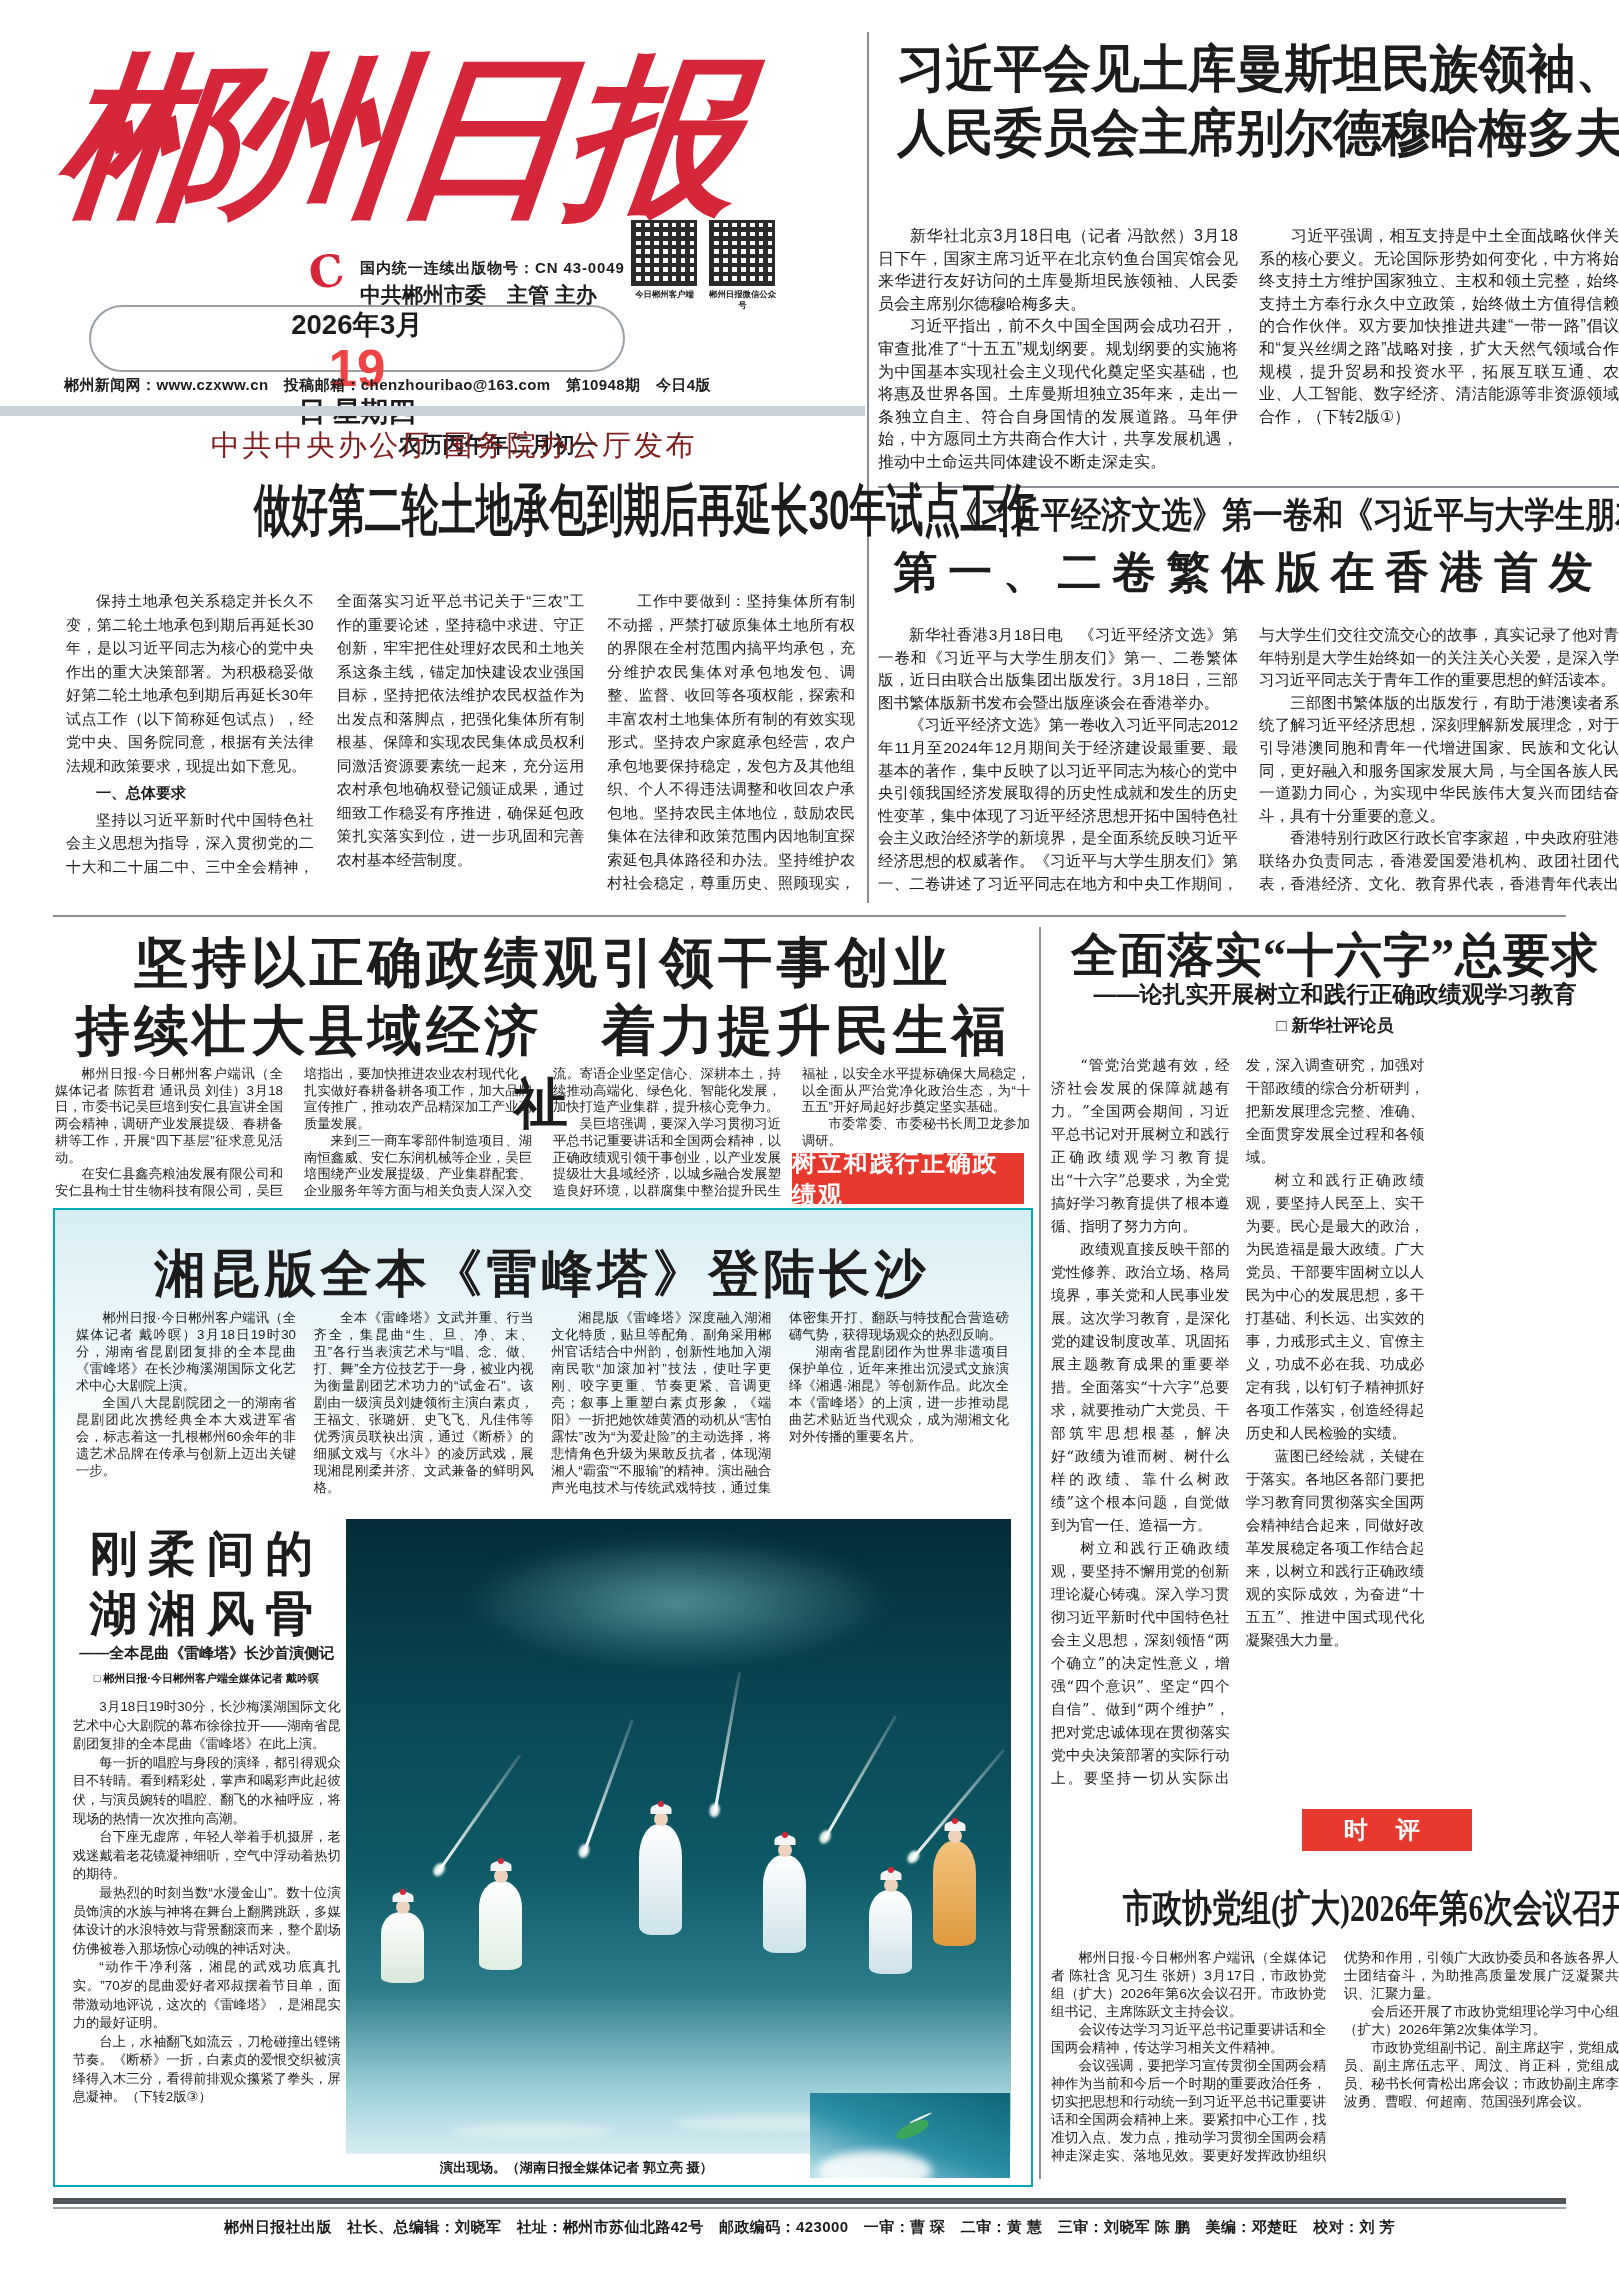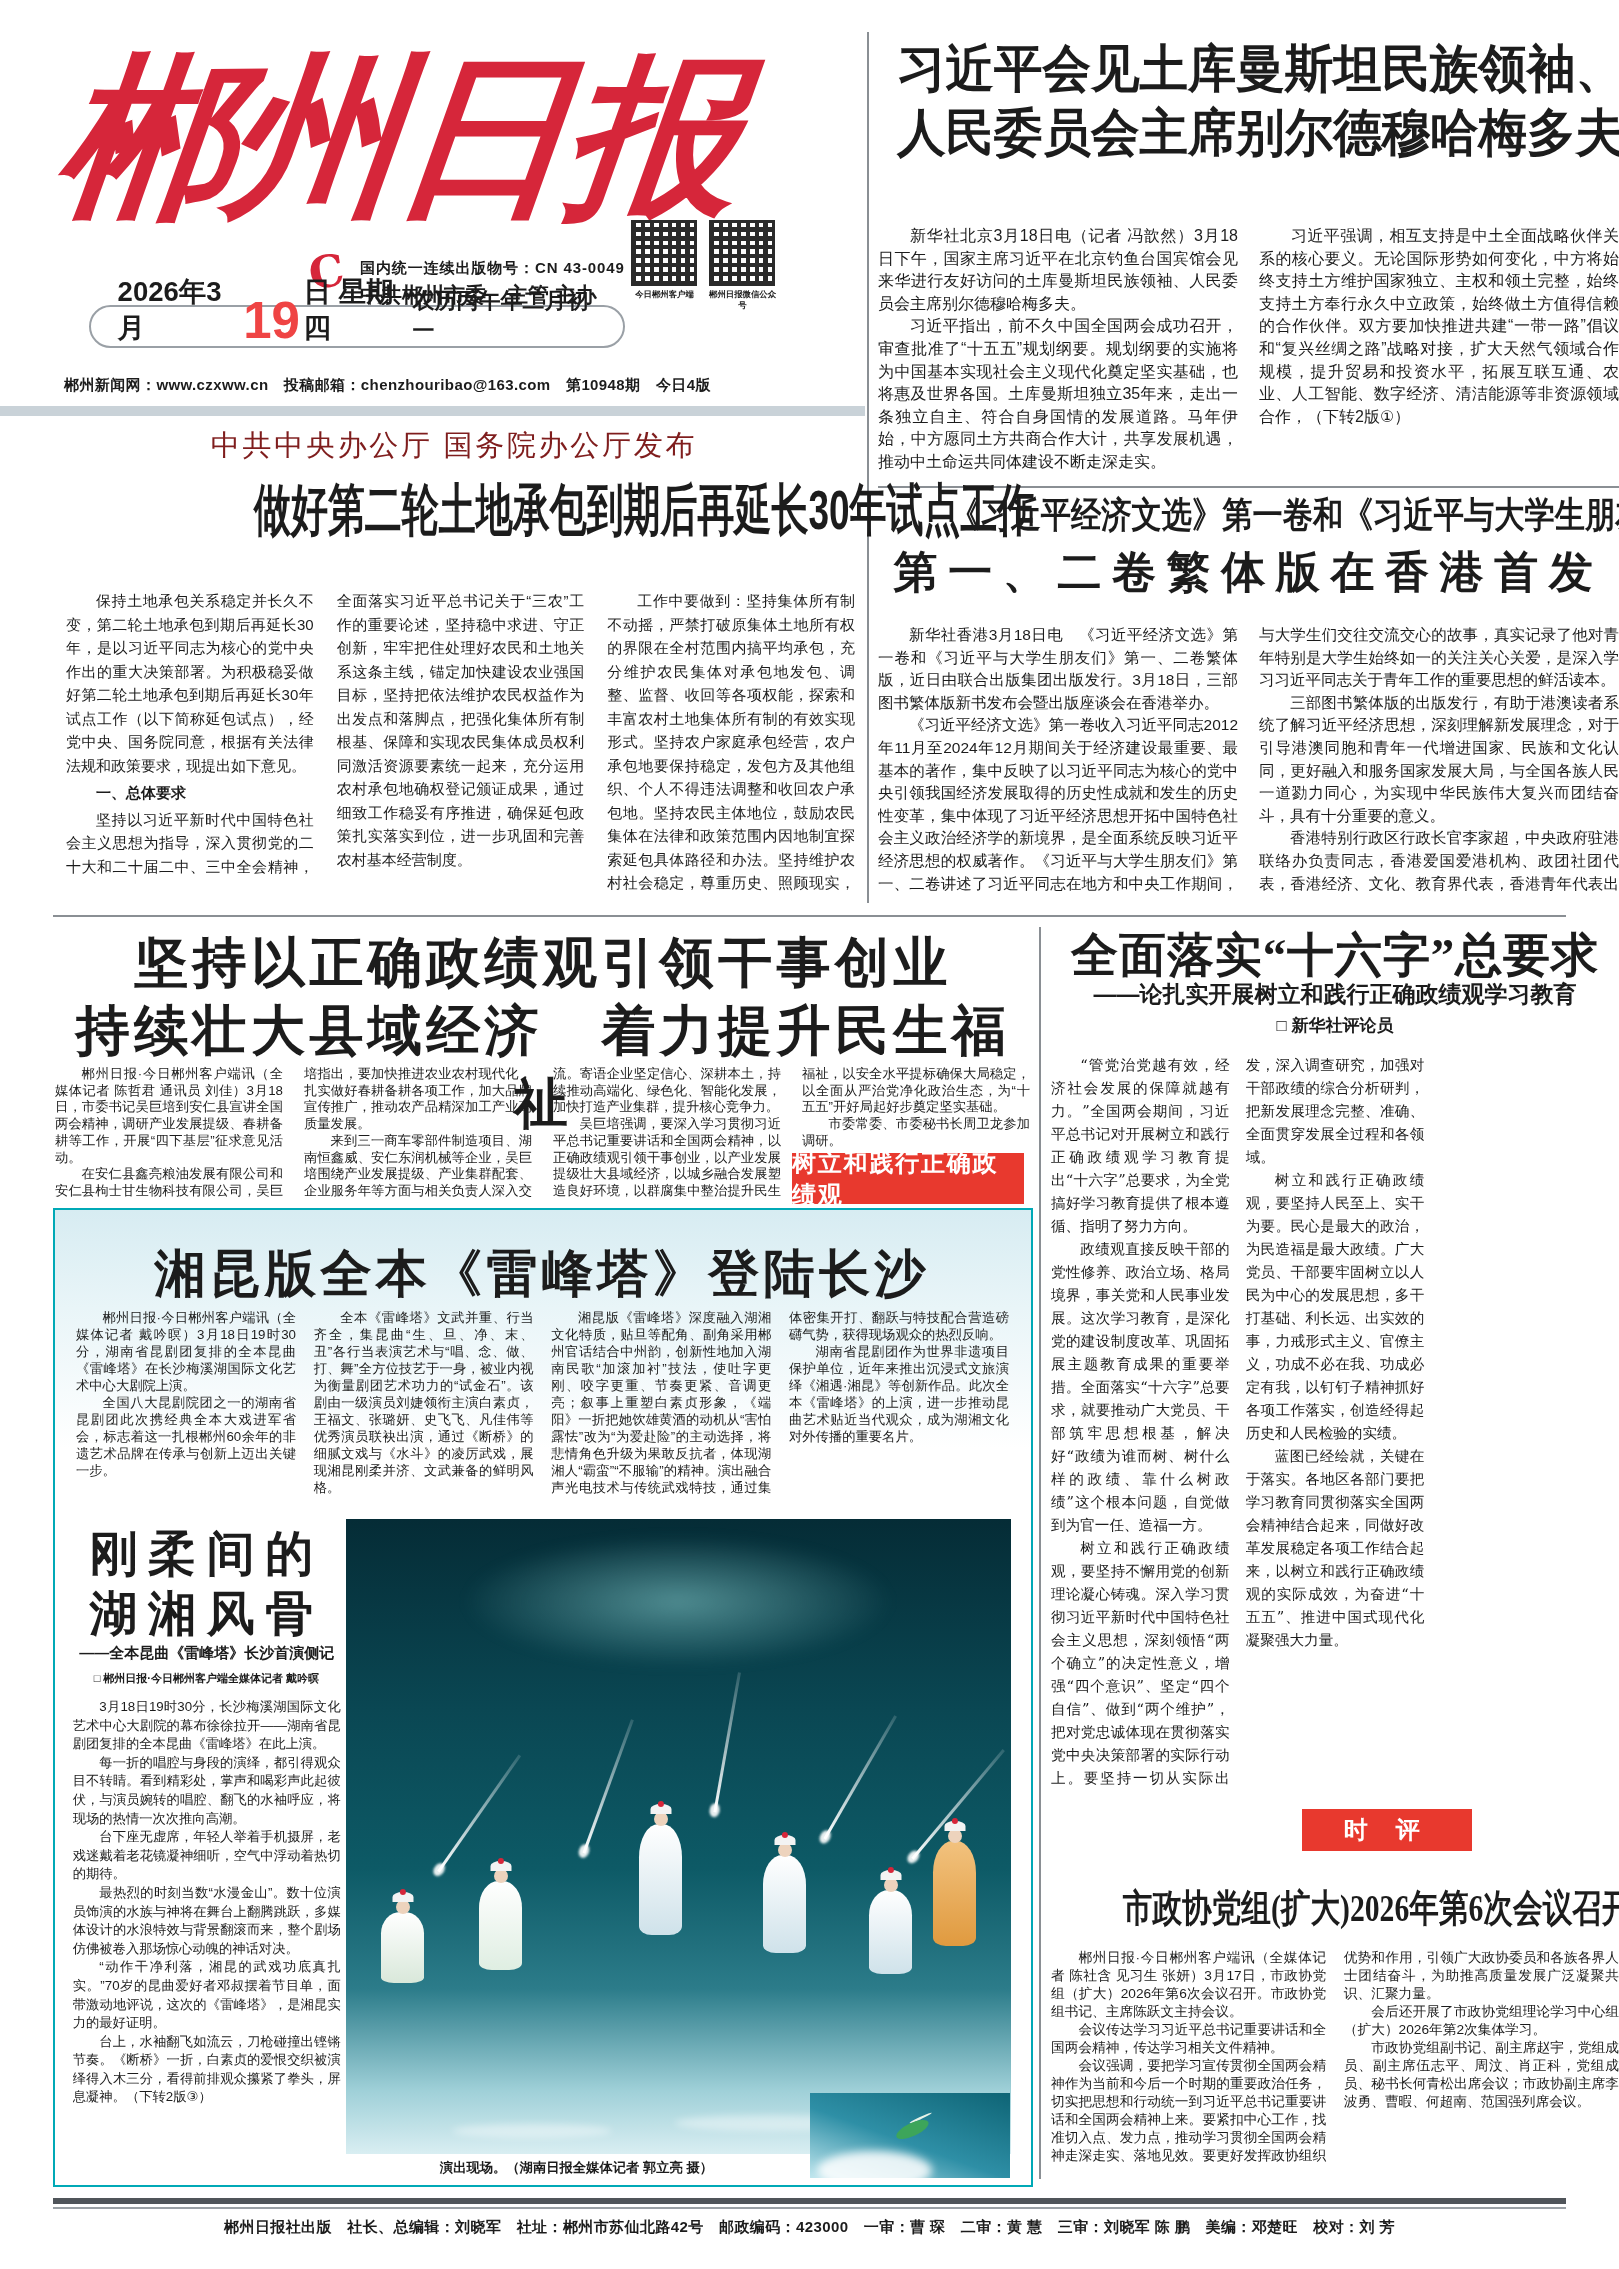--- a/index.html
+++ b/index.html
@@ -10,22 +10,22 @@
   .condense{display:inline-block;white-space:nowrap;transform:scaleX(var(--sx,1));transform-origin:center;}
 
   
   .masthead-title{left:59px;top:12.4px;width:763px;height:266px;font-family:"DejaVu Serif","Liberation Serif",serif;
     font-size:174px;line-height:248px;font-weight:900;font-style:italic;color:#d6263a;
     transform:skewX(-6deg);letter-spacing:-5.3px;}
   .logo-c{left:309px;top:250px;font-size:44px;line-height:44px;font-weight:900;color:#d6263a;
     font-family:"DejaVu Serif",serif;transform:rotate(-8deg);}
   .pub-line1{left:360px;top:259px;font-size:15px;font-weight:600;letter-spacing:0.9px;}
   .pub-line2{left:360px;top:281px;font-size:21px;font-weight:800;}
-  .date-pill{left:89px;top:305px;width:536px;height:43px;border:2.7px solid #9aa0a6;border-radius:35px;
-    display:flex;align-items:flex-end;padding:0 26.6px;box-sizing:border-box;}
+  .date-pill{left:89px;top:305px;width:536px;height:67px;border:2.7px solid #9aa0a6;border-radius:35px;
+    display:flex;align-items:center;padding:0 26.6px;box-sizing:border-box;flex-direction:column;}
   .dp-a,.dp-b{font-size:27.5px;font-weight:800;}
   .dp-day{font-size:51px;font-weight:900;color:#ef4444;line-height:1;margin:0 3.5px;}
   .dp-lunar{margin-left:auto;font-size:22px;font-weight:800;}
   .info-line{left:64px;top:376px;font-size:15px;font-weight:700;letter-spacing:0.4px;}
   .qr{width:66px;height:66px;border:1.8px solid #2b2b2b;box-sizing:border-box;background:
       repeating-linear-gradient(0deg,#2b2b2b 0 4.4px,rgba(255,255,255,0) 4.4px 8.9px),
       repeating-linear-gradient(90deg,#2b2b2b 0 4.4px,#ffffff 4.4px 8.9px);}
   .qr-wrap1{left:631px;top:220px;width:67px;}
   .qr-wrap2{left:709px;top:220px;width:67px;}
   .qr-label{font-size:8.4px;text-align:center;margin-top:2.7px;font-weight:600;}

